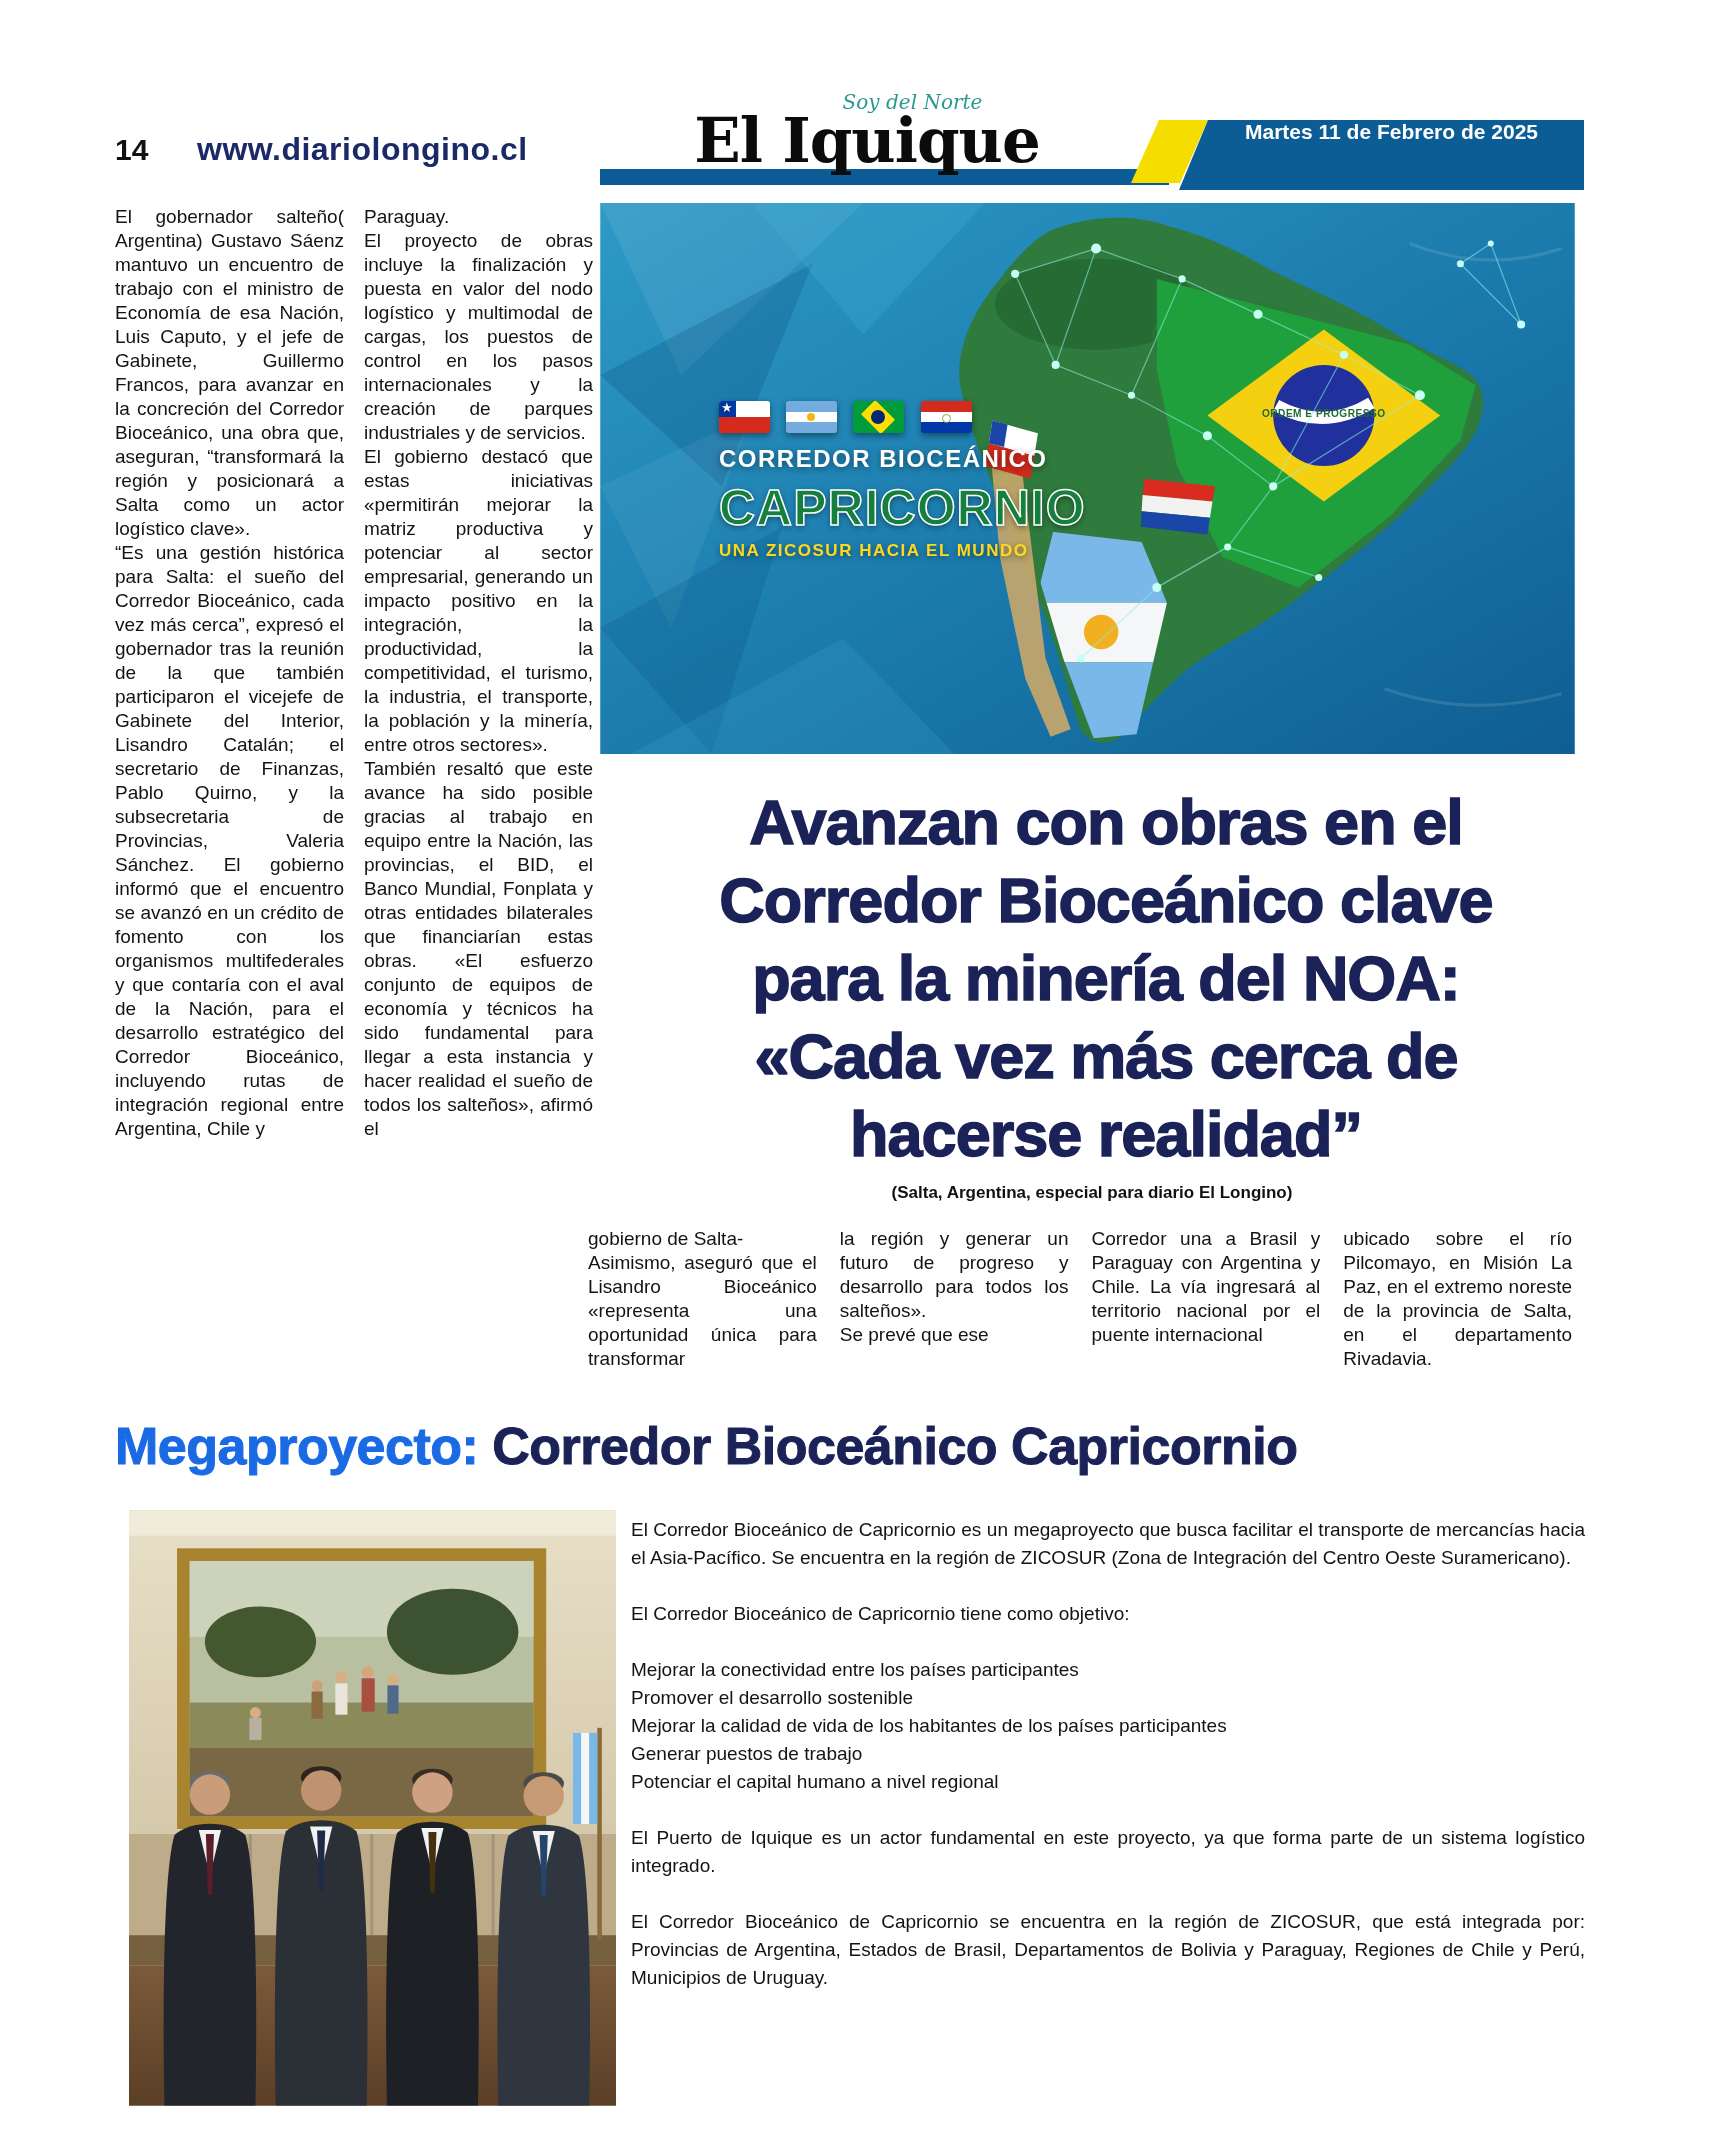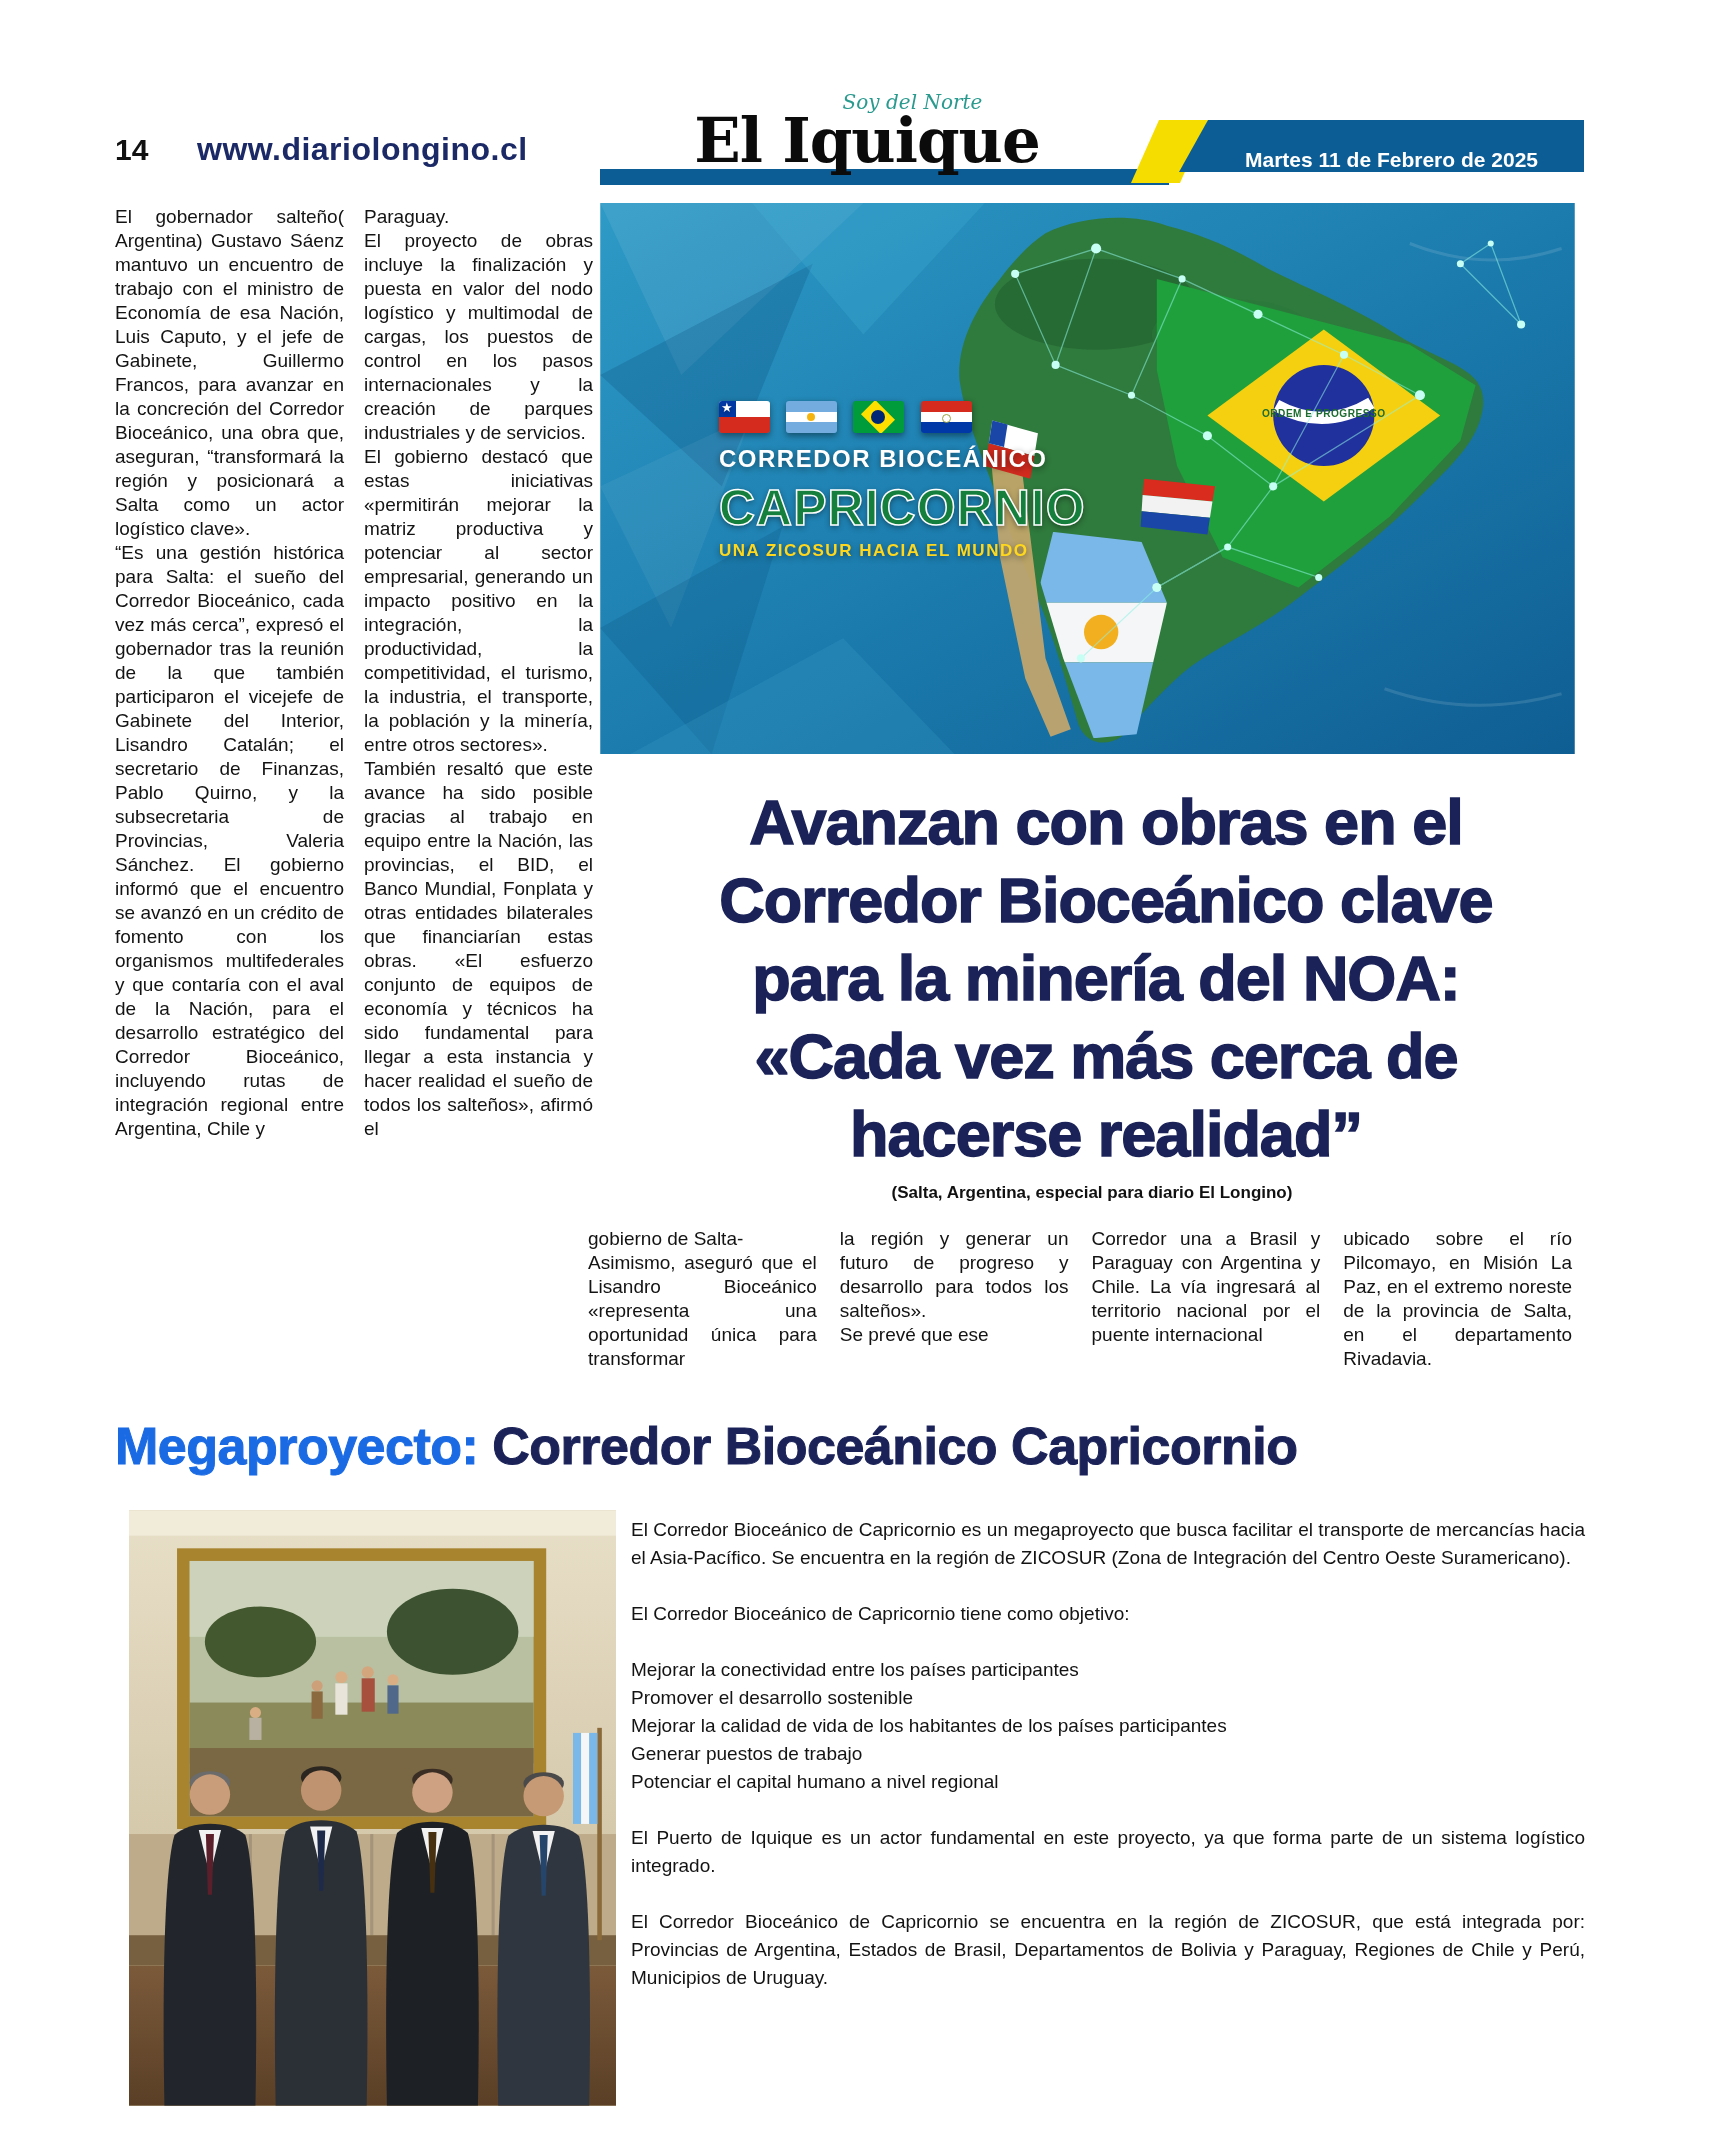--- a/index.html
+++ b/index.html
@@ -7,22 +7,22 @@
         font-family:"Liberation Sans",sans-serif;color:#131313;overflow:hidden;}
 
   
   .pagenum{position:absolute;left:115px;top:133px;font-size:30px;font-weight:bold;color:#111;}
   .site{position:absolute;left:197px;top:131px;font-size:32px;font-weight:bold;color:#1b2a66;letter-spacing:0.5px;}
   .header-strip{position:absolute;left:600px;top:169px;width:569px;height:16px;background:#0c5c96;}
   .masthead-wrap{position:absolute;left:50%;top:90px;transform:translateX(-50%);width:456px;text-align:center;z-index:2;}
   .tagline{font-family:"DejaVu Serif",serif;font-style:italic;font-size:20px;color:#2a9a8f;margin-left:91px;margin-bottom:-4px;}
   .masthead{font-family:"DejaVu Serif",serif;font-weight:bold;font-size:61px;line-height:1;color:#0b0b0b;letter-spacing:-1px;}
   .date-accent{position:absolute;left:1145px;top:120px;width:49px;height:63px;background:#f6dd00;transform:skewX(-24deg);}
-  .date-badge{position:absolute;left:1179px;top:120px;width:405px;height:52px;background:#0c5c96;
-              clip-path:polygon(29px 0,100% 0,100% 100%,0 100%);display:flex;align-items:flex-end;justify-content:center;}
+  .date-badge{position:absolute;left:1179px;top:120px;width:405px;height:70px;background:#0c5c96;
+              clip-path:polygon(29px 0,100% 0,100% 100%,0 100%);display:flex;align-items:flex-start;justify-content:center;}
   .date-text{font-size:21px;font-weight:bold;color:#ffffff;padding-left:20px;}
 
   
   .bodycol{position:absolute;top:205px;width:229px;font-size:19px;line-height:24px;text-align:justify;hyphens:auto;}
   .col1{left:115px;}
   .col2{left:364px;}
   .bodycol .para{margin:0;}
 
   
   .promo{position:absolute;left:600px;top:203px;width:975px;height:551px;overflow:hidden;}

